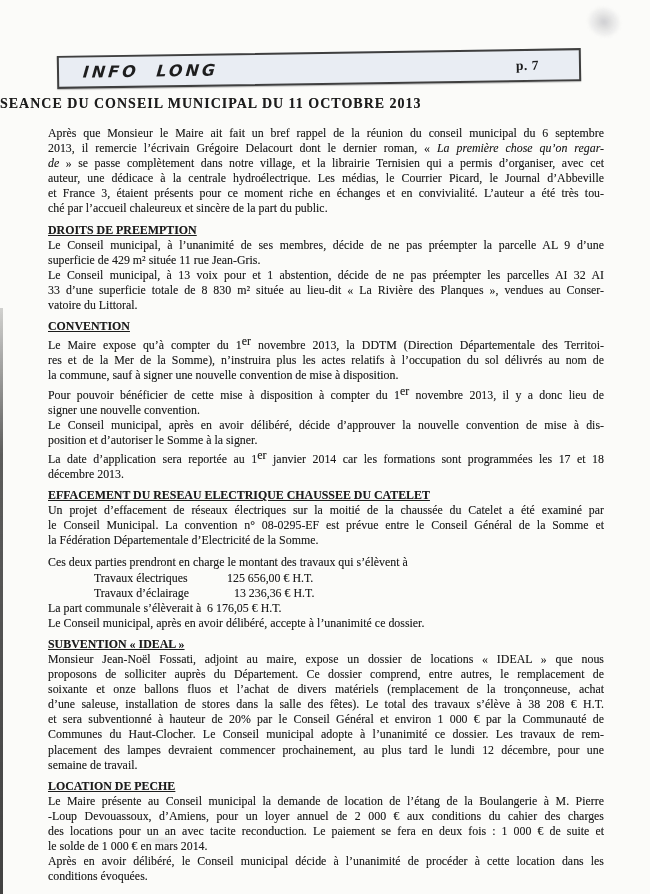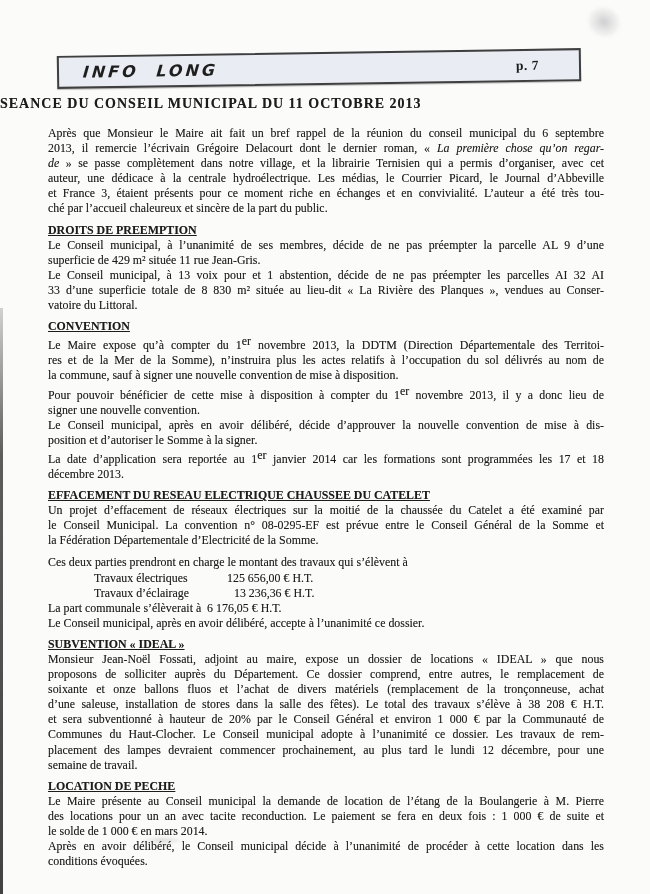--- a/index.html
+++ b/index.html
@@ -160,20 +160,21 @@
         <div class="line just">soixante et onze ballons fluos et l’achat de divers matériels (remplacement de la tronçonneuse, achat</div>
         <div class="line just">d’une saleuse, installation de stores dans la salle des fêtes). Le total des travaux s’élève à 38 208 € H.T.</div>
         <div class="line just">et sera subventionné à hauteur de 20% par le Conseil Général et environ 1 000 € par la Communauté de</div>
         <div class="line just">Communes du Haut-Clocher. Le Conseil municipal adopte à l’unanimité ce dossier. Les travaux de rem-</div>
         <div class="line just">placement des lampes devraient commencer prochainement, au plus tard le lundi 12 décembre, pour une</div>
         <div class="line">semaine de travail.</div>
       </div>
       <div class="heading line">LOCATION DE PECHE</div>
       <div class="para">
         <div class="line just">Le Maire présente au Conseil municipal la demande de location de l’étang de la Boulangerie à M. Pierre</div>
+        <div class="line just">-Loup Devouassoux, d’Amiens, pour un loyer annuel de 2 000 € aux conditions du cahier des charges</div>
         <div class="line just">des locations pour un an avec tacite reconduction. Le paiement se fera en deux fois : 1 000 € de suite et</div>
         <div class="line">le solde de 1 000 € en mars 2014.</div>
       </div>
       <div class="para">
         <div class="line just">Après en avoir délibéré, le Conseil municipal décide à l’unanimité de procéder à cette location dans les</div>
         <div class="line">conditions évoquées.</div>
       </div>
     </div>
 
   <div class="scan-edge"></div>

